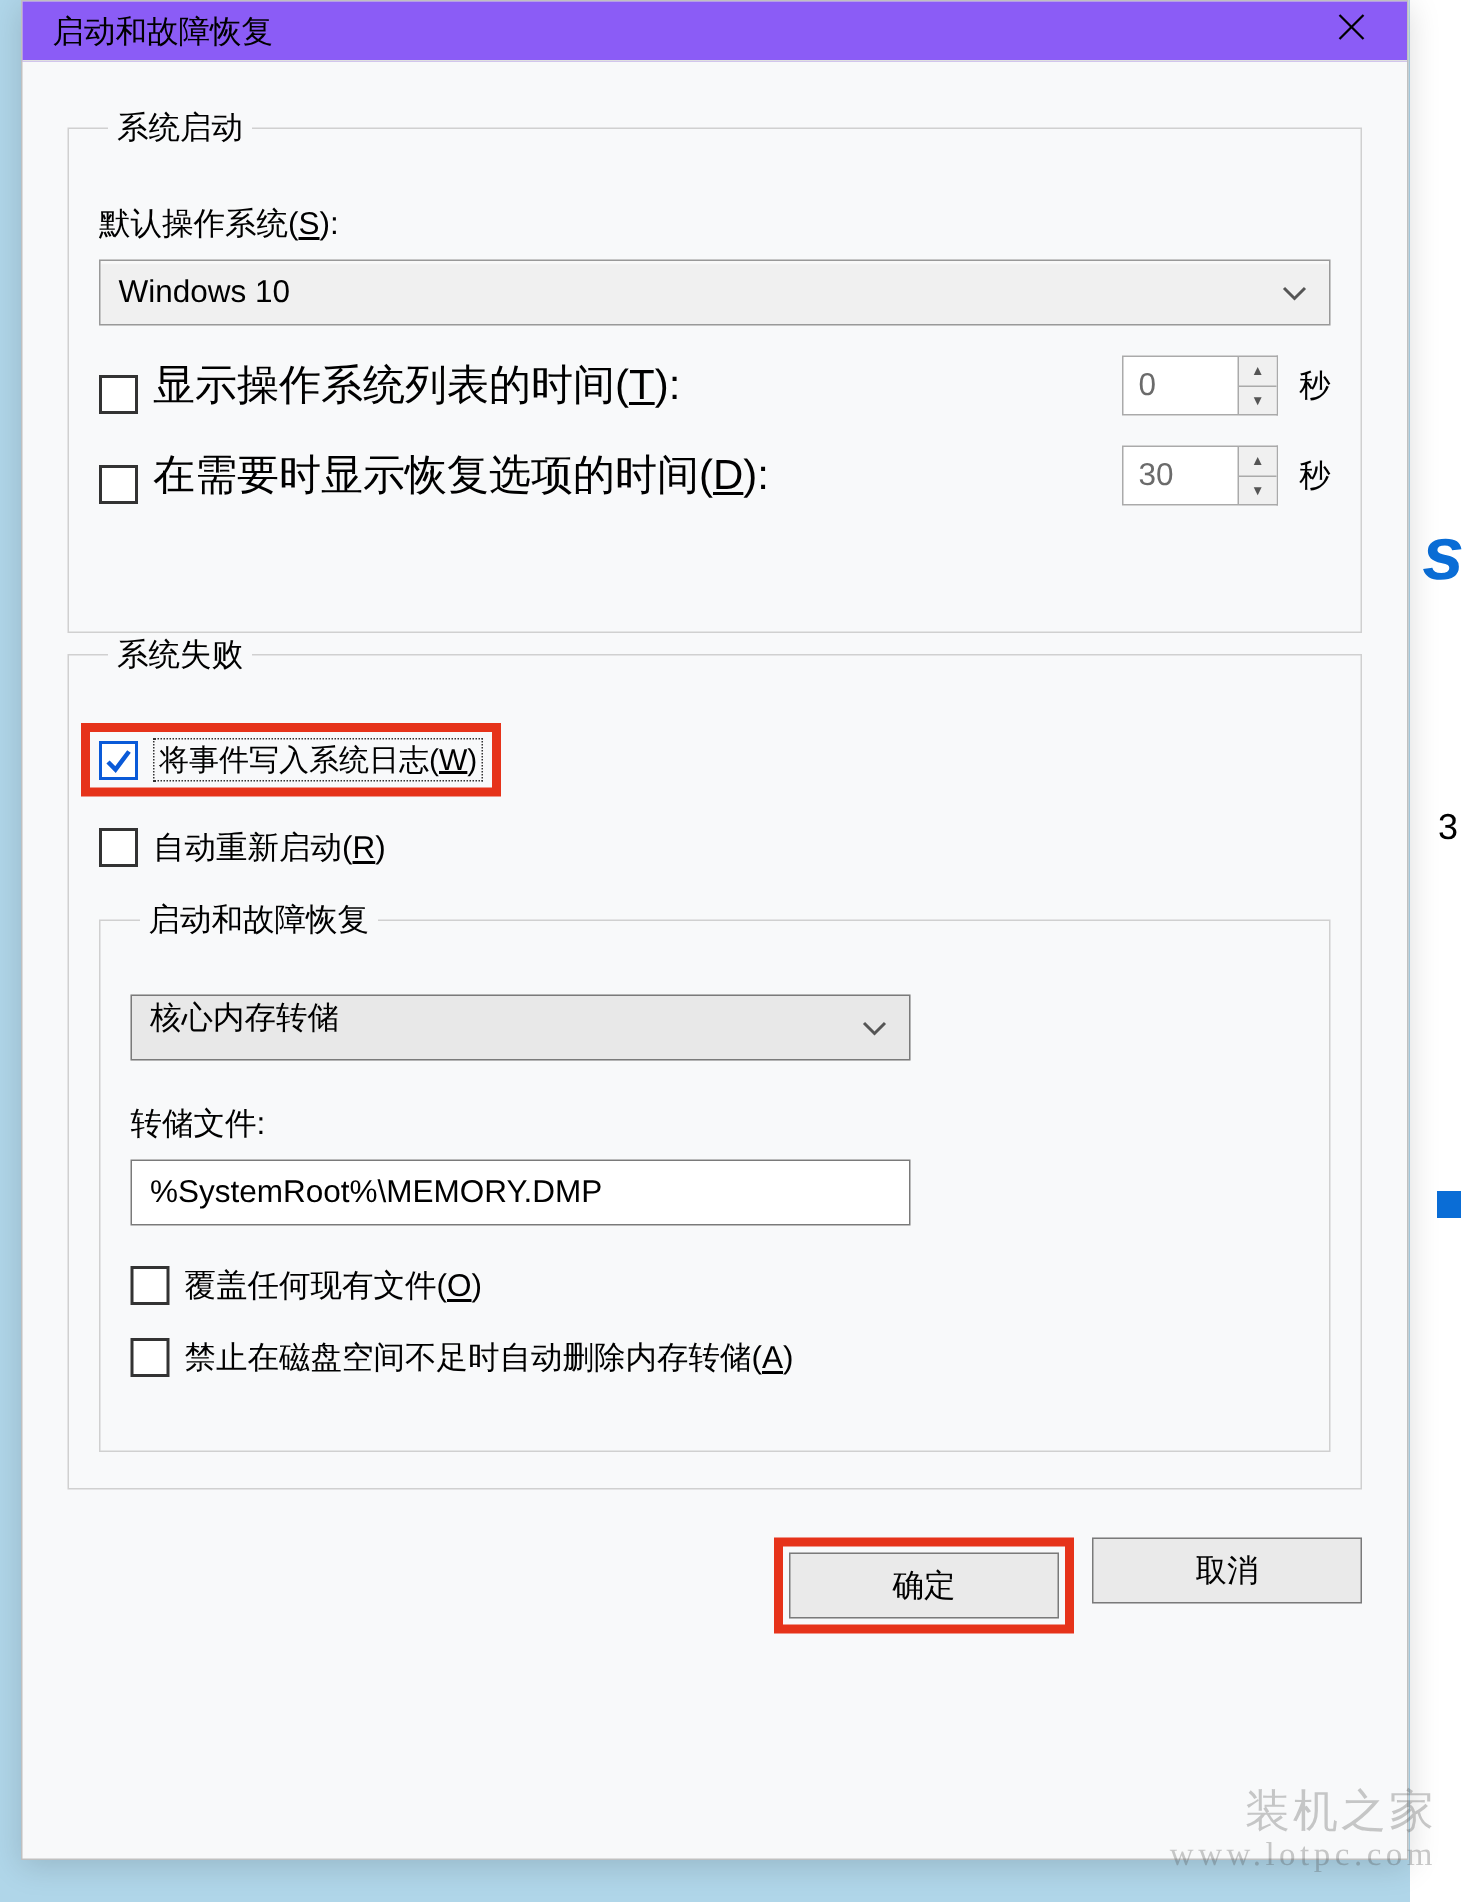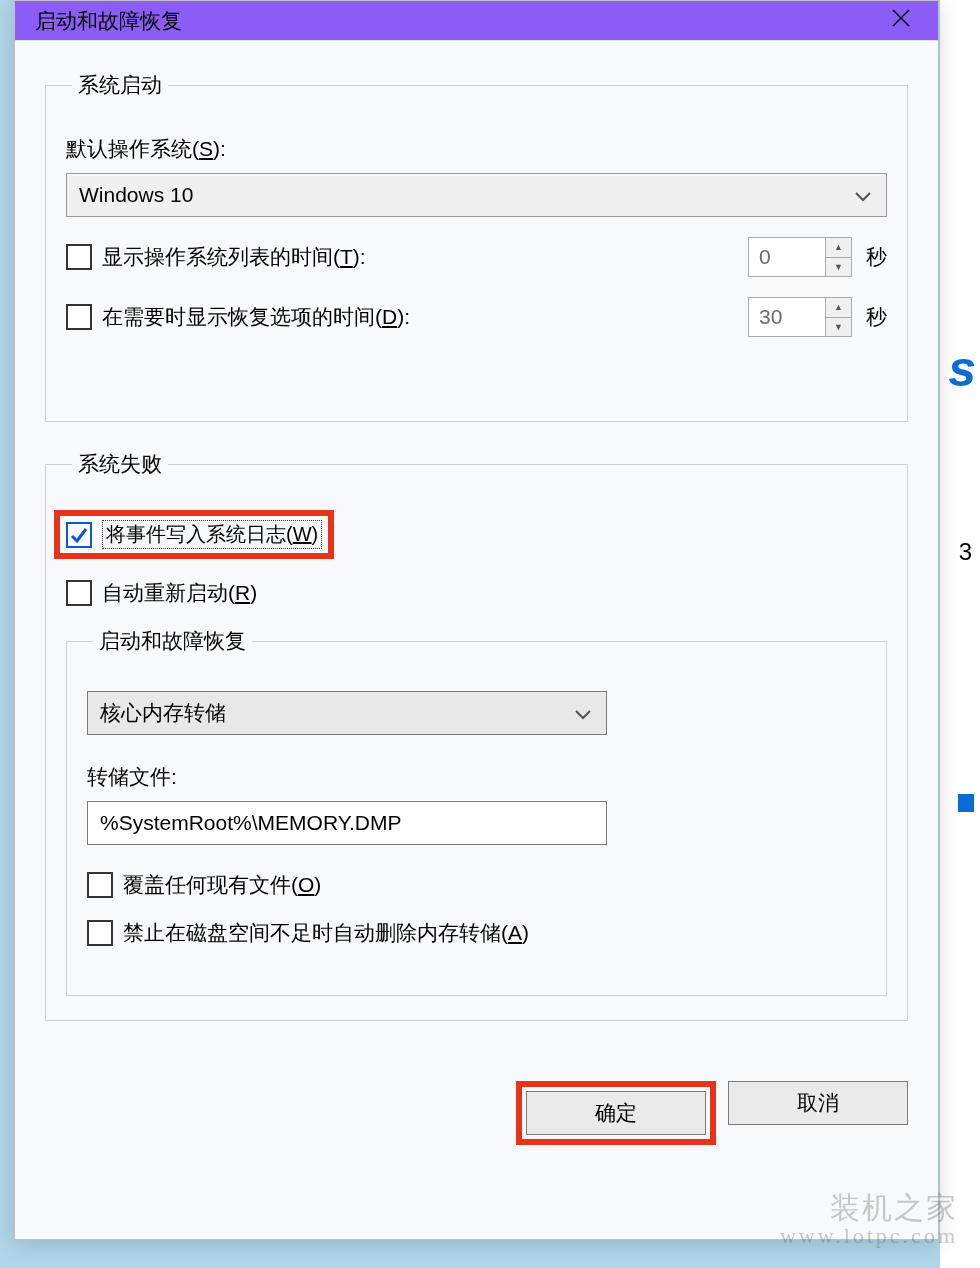--- a/index.html
+++ b/index.html
@@ -52,21 +52,20 @@
       height: 18px;
       stroke: #000;
       stroke-width: 1.5;
     }
     .dialog-body {
       padding: 30px 30px 20px 30px;
     }
     fieldset.groupbox {
       border: 1px solid #d0d0d0;
       padding: 24px 20px 24px 20px;
-      margin-bottom: 28px;
       position: relative;
     }
     fieldset.groupbox > legend {
       font-size: 21px;
       padding: 0 6px;
       margin-left: 6px;
     }
     .label-row {
       font-size: 21px;
       margin: 12px 0 10px 0;
@@ -127,22 +126,22 @@
       border-color: #0a5ad8;
     }
     .time-row {
       display: flex;
       align-items: center;
       margin: 20px 0;
     }
     .time-row .checkbox-label {
       flex: 0 0 auto;
       display: flex;
-      align-items: center;
-      font-size: 21px;
+      align-items: flex-end;
+      font-size: 28px;
     }
     .time-row .spacer {
       flex: 1;
     }
     .spin {
       display: flex;
       height: 40px;
       margin-right: 14px;
     }
     .spin-input {
@@ -196,21 +195,20 @@
       font-size: 21px;
       padding: 0 6px;
       margin-left: 6px;
     }
     .debug-select {
       width: 520px;
       height: 44px;
       border: 1px solid #7a7a7a;
       background: #e8e8e8;
       display: flex;
-      align-items: center;
       padding: 0 12px;
       font-size: 21px;
       position: relative;
       margin-top: 12px;
     }
     .debug-select .chev {
       position: absolute;
       right: 14px;
       top: 50%;
       transform: translateY(-50%);

